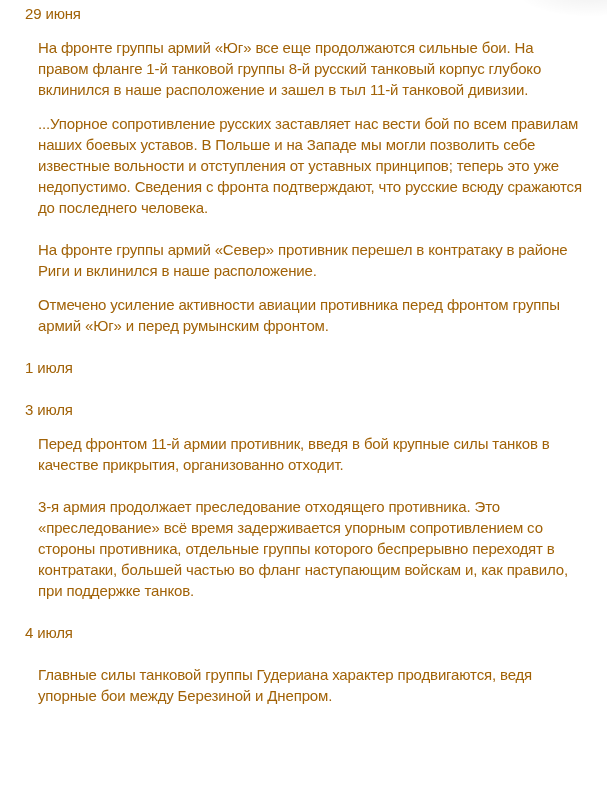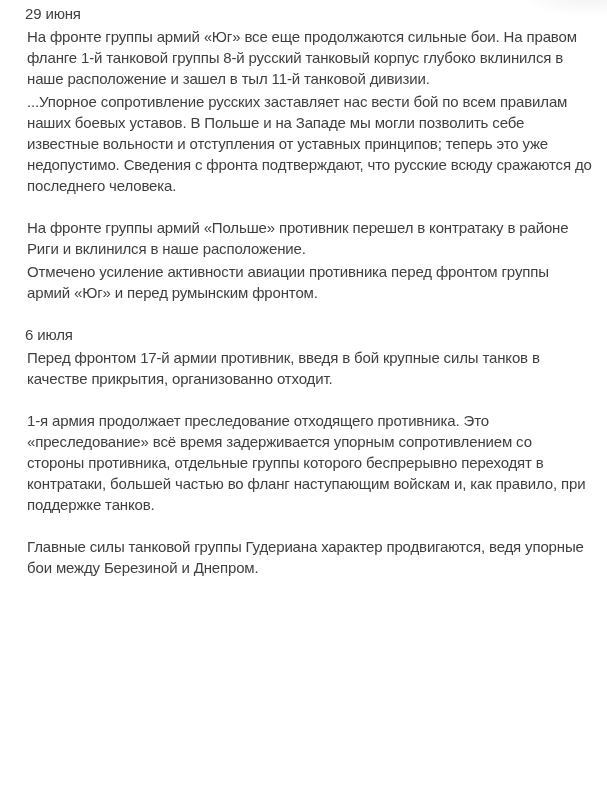--- a/index.html
+++ b/index.html
@@ -24,63 +24,65 @@
       pointer-events: none;
     }
     .article {
       position: absolute;
       left: 25px;
       top: 3px;
       width: 570px;
       font-family: "Liberation Sans", sans-serif;
       font-size: 15px;
       line-height: 21px;
-      color: #404040;
+      color: #a16207;
       letter-spacing: -0.15px;
     }
     .entry {
       margin: 0 0 21px 0;
     }
     .entry p {
-      margin: 2px;
+      margin: 13px;
     }
     .date {
       display: block;
     }
   </style>
 </head>
 <body>
 
 <div class="top-shadow"></div>
 
 <article class="article">
 
   <section class="entry">
     <span class="date">29 июня</span>
     <p>На фронте группы армий «Юг» все еще продолжаются сильные бои. На правом фланге 1-й танковой группы 8-й русский танковый корпус глубоко вклинился в наше расположение и зашел в тыл 11-й танковой дивизии.</p>
     <p>...Упорное сопротивление русских заставляет нас вести бой по всем правилам наших боевых уставов. В Польше и на Западе мы могли позволить себе известные вольности и отступления от уставных принципов; теперь это уже недопустимо. Сведения с фронта подтверждают, что русские всюду сражаются до последнего человека.</p>
   </section>
 
   <section class="entry">
-    <p>На фронте группы армий «Польше» противник перешел в контратаку в районе Риги и вклинился в наше расположение.</p>
+    <p>На фронте группы армий «Север» противник перешел в контратаку в районе Риги и вклинился в наше расположение.</p>
     <p>Отмечено усиление активности авиации противника перед фронтом группы армий «Юг» и перед румынским фронтом.</p>
   </section>
 
   <section class="entry">
+    <span class="date">1 июля</span>
   </section>
 
   <section class="entry">
-    <span class="date">6 июля</span>
-    <p>Перед фронтом 17-й армии противник, введя в бой крупные силы танков в качестве прикрытия, организованно отходит.</p>
+    <span class="date">3 июля</span>
+    <p>Перед фронтом 11-й армии противник, введя в бой крупные силы танков в качестве прикрытия, организованно отходит.</p>
   </section>
 
   <section class="entry">
-    <p>1-я армия продолжает преследование отходящего противника. Это «преследование» всё время задерживается упорным сопротивлением со стороны противника, отдельные группы которого беспрерывно переходят в контратаки, большей частью во фланг наступающим войскам и, как правило, при поддержке танков.</p>
+    <p>3-я армия продолжает преследование отходящего противника. Это «преследование» всё время задерживается упорным сопротивлением со стороны противника, отдельные группы которого беспрерывно переходят в контратаки, большей частью во фланг наступающим войскам и, как правило, при поддержке танков.</p>
   </section>
 
   <section class="entry">
+    <span class="date">4 июля</span>
   </section>
 
   <section class="entry">
     <p>Главные силы танковой группы Гудериана характер продвигаются, ведя упорные бои между Березиной и Днепром.</p>
   </section>
 
 </article>
 
 </body></html>

